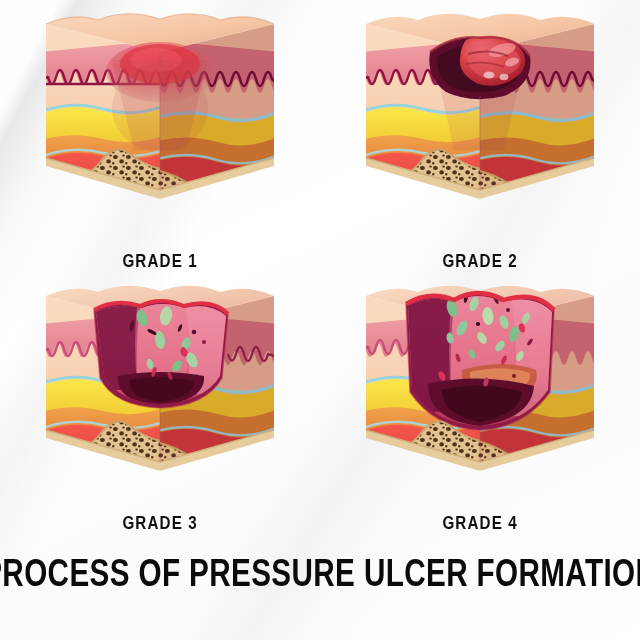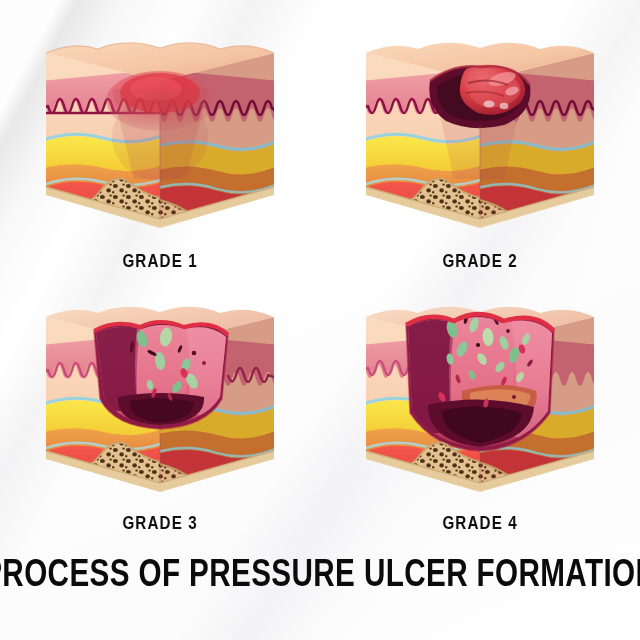--- a/index.html
+++ b/index.html
@@ -19,21 +19,21 @@
       linear-gradient(118deg, rgba(0,0,0,0) 20%, rgba(228,228,231,0.40) 26%, rgba(0,0,0,0) 33%),
       linear-gradient(122deg, rgba(0,0,0,0) 55%, rgba(232,232,235,0.45) 62%, rgba(245,245,247,0.25) 68%, rgba(0,0,0,0) 74%),
       linear-gradient(155deg, #fdfdfd 0%, #ffffff 40%, #fbfbfc 70%, #ffffff 100%);
   }
   .grid{
     position:absolute;left:0;top:0;width:640px;height:640px;
     display:grid;
     grid-template-columns:1fr 1fr;
     grid-template-rows:272px 262px 106px;
   }
-  .cell{position:relative;display:flex;flex-direction:column;align-items:center;justify-content:flex-end;}
+  .cell{position:relative;display:flex;flex-direction:column;align-items:center;justify-content:space-between;}
   .fig{width:100%;display:flex;justify-content:center;}
   .fig svg{display:block;}
   .cap{
     font-family:"Liberation Sans", sans-serif;
     font-weight:700;
     font-size:19px;
     letter-spacing:1.4px;
     color:#100f0f;
     transform:scaleX(0.80);
     transform-origin:center;

